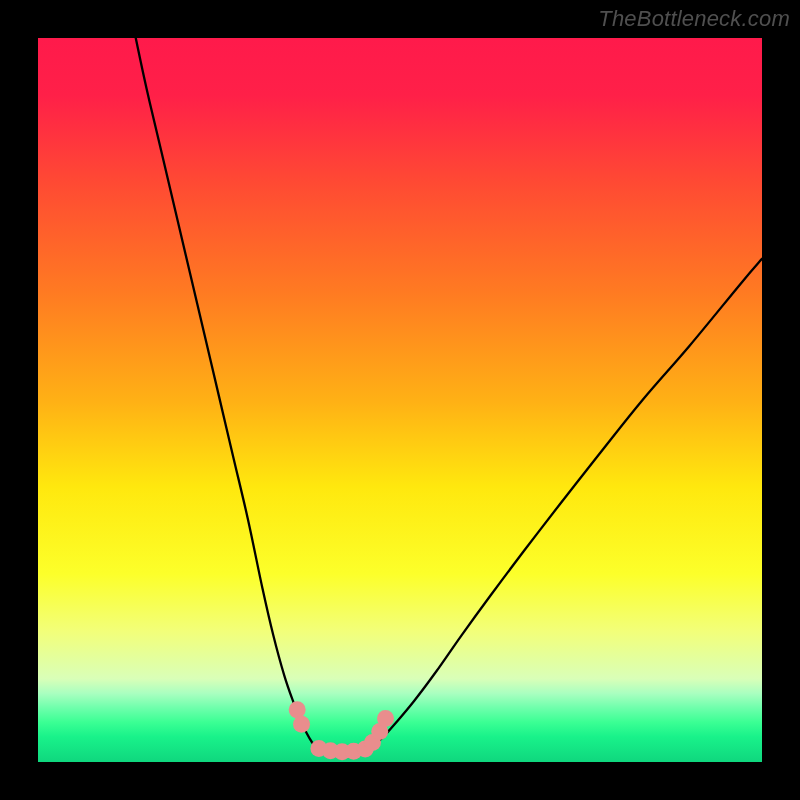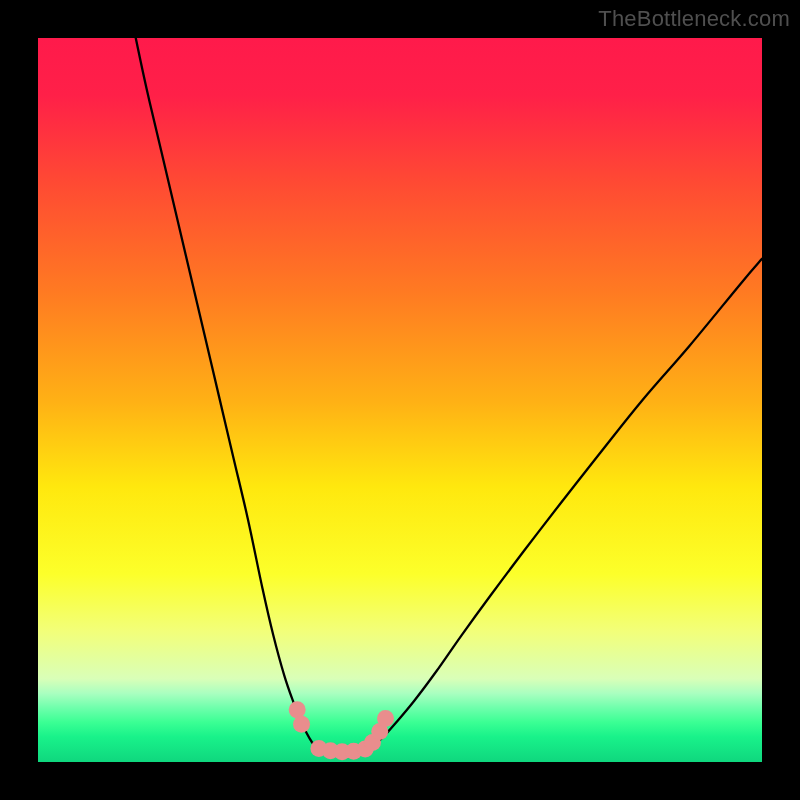--- a/index.html
+++ b/index.html
@@ -11,20 +11,21 @@
     background: #000;
     font-family: Arial, Helvetica, sans-serif;
   }
   .frame {
     position: absolute;
     left: 0;
     top: 0;
     width: 800px;
     height: 800px;
     background: #000;
+    font-style: italic;
   }
   .plot {
     position: absolute;
     left: 38px;
     top: 38px;
     width: 724px;
     height: 724px;
     overflow: hidden;
   }
   .watermark {

